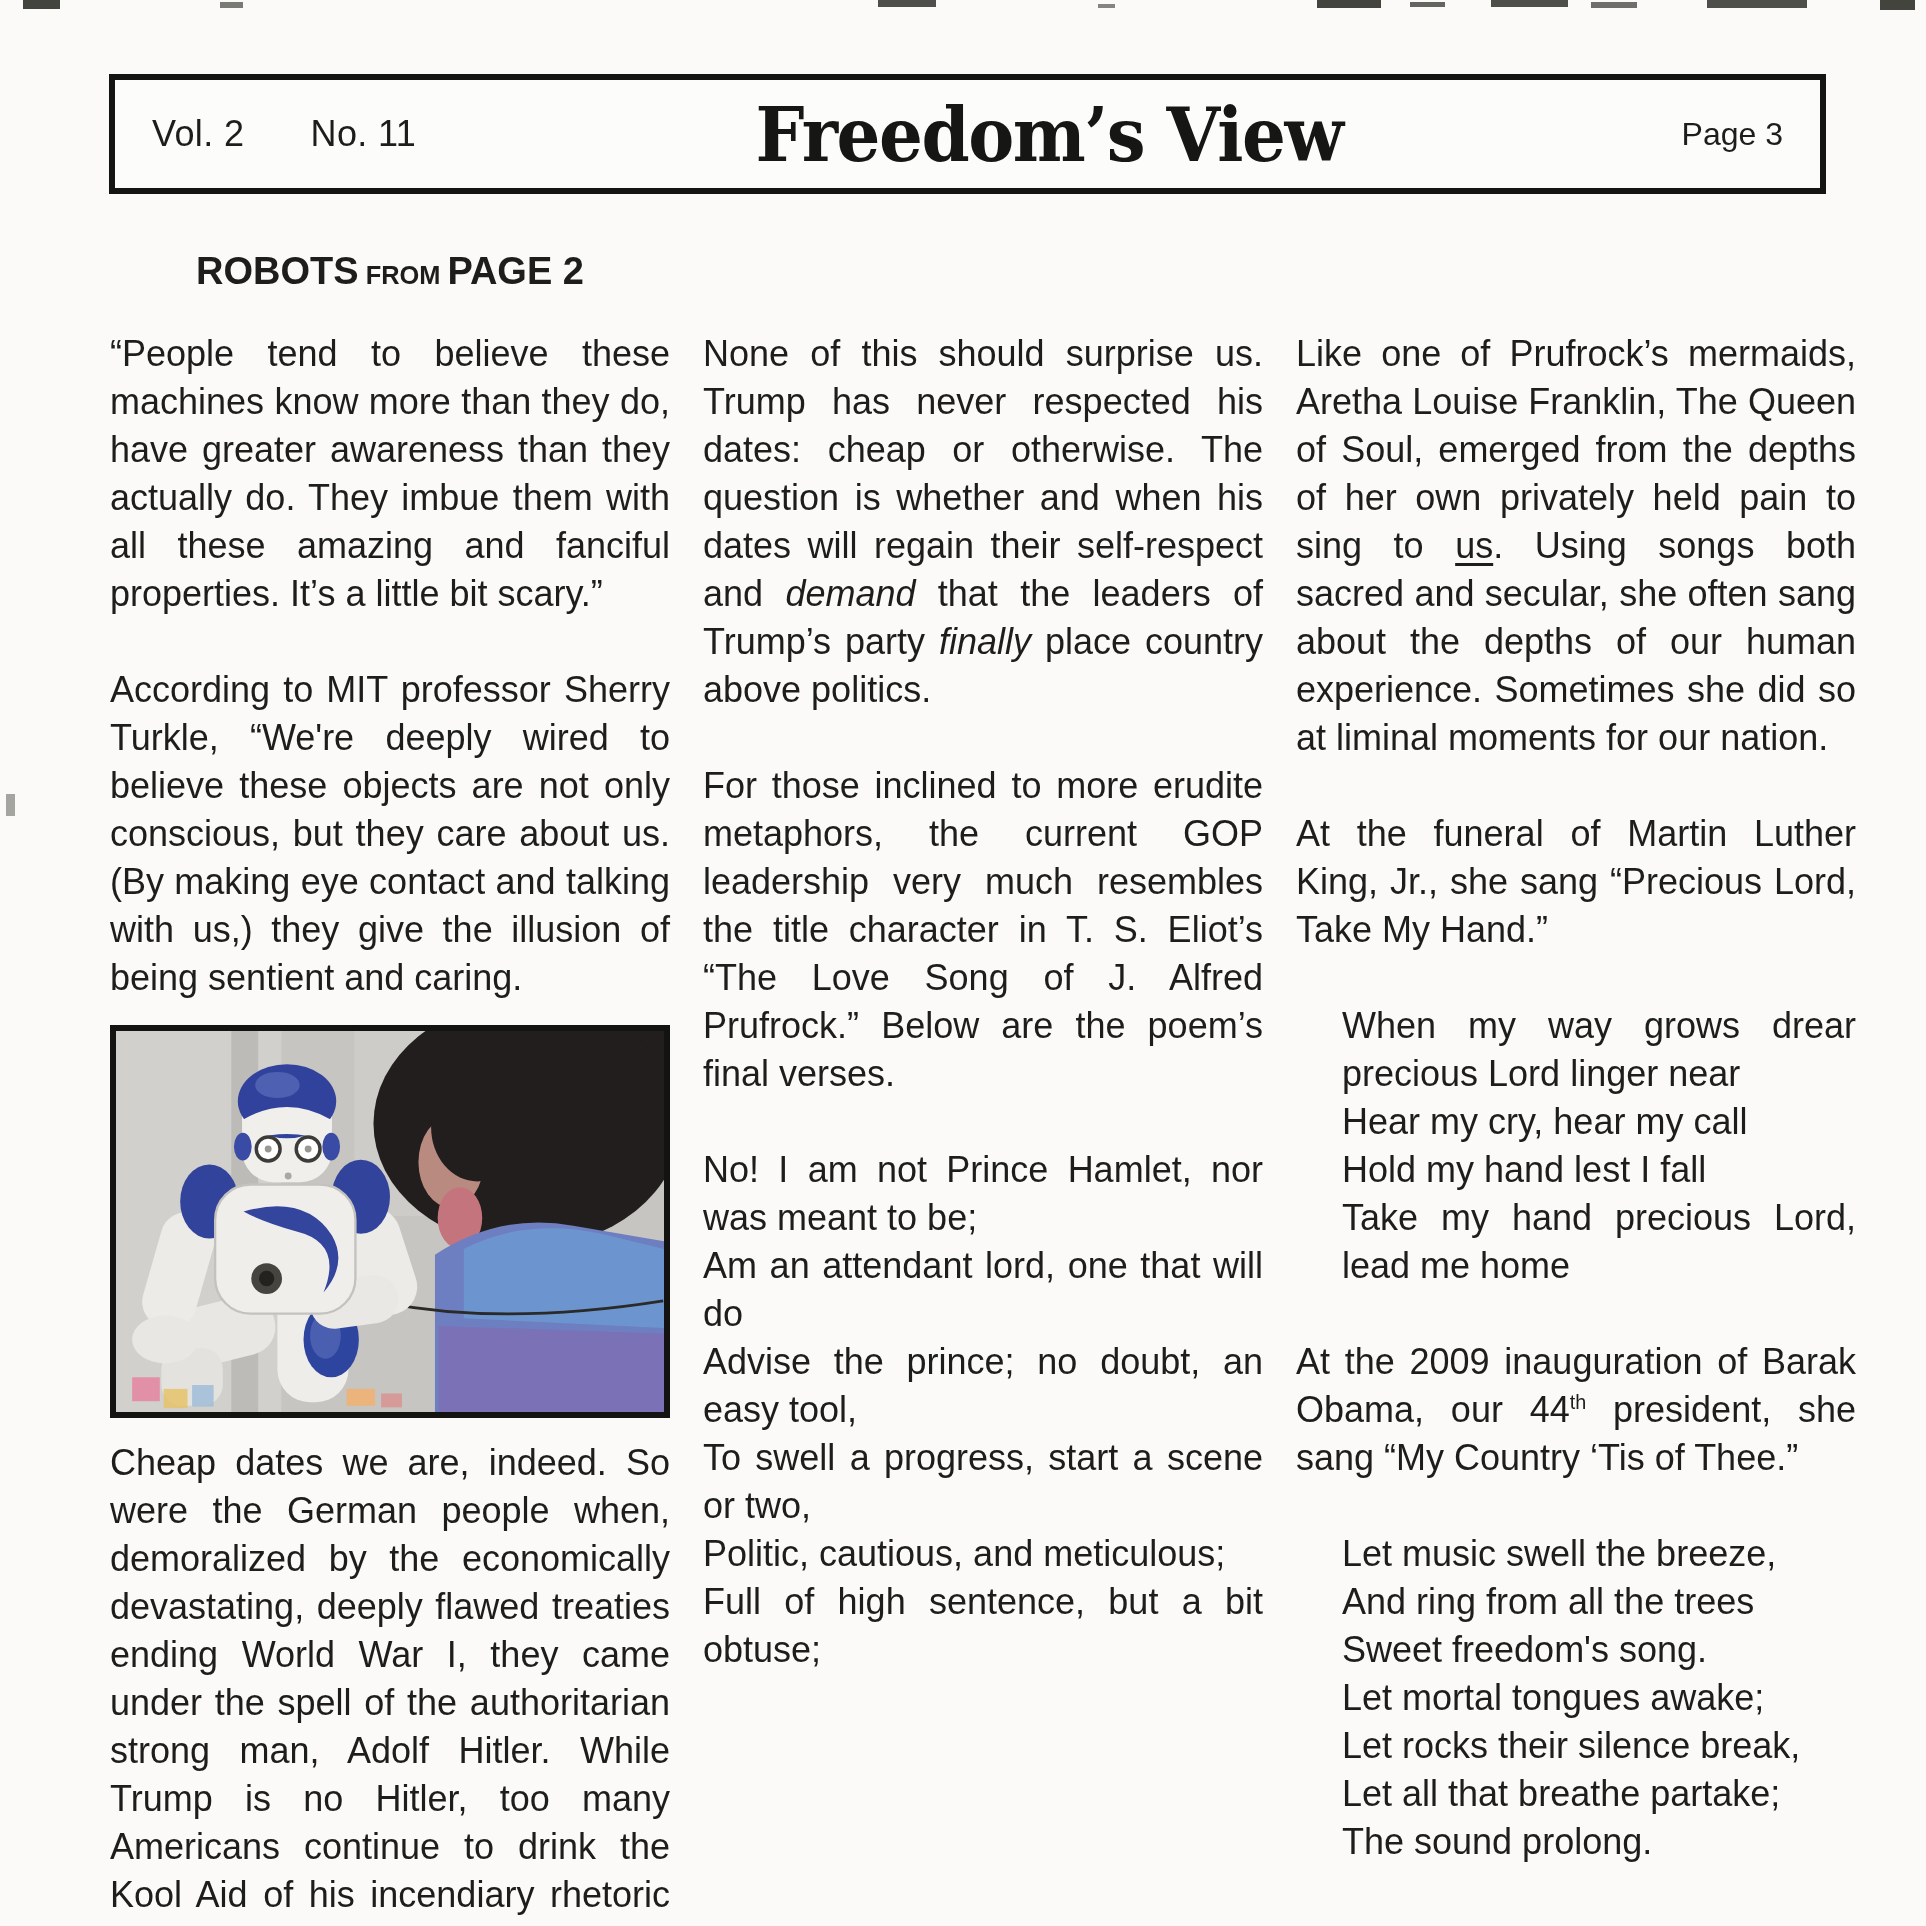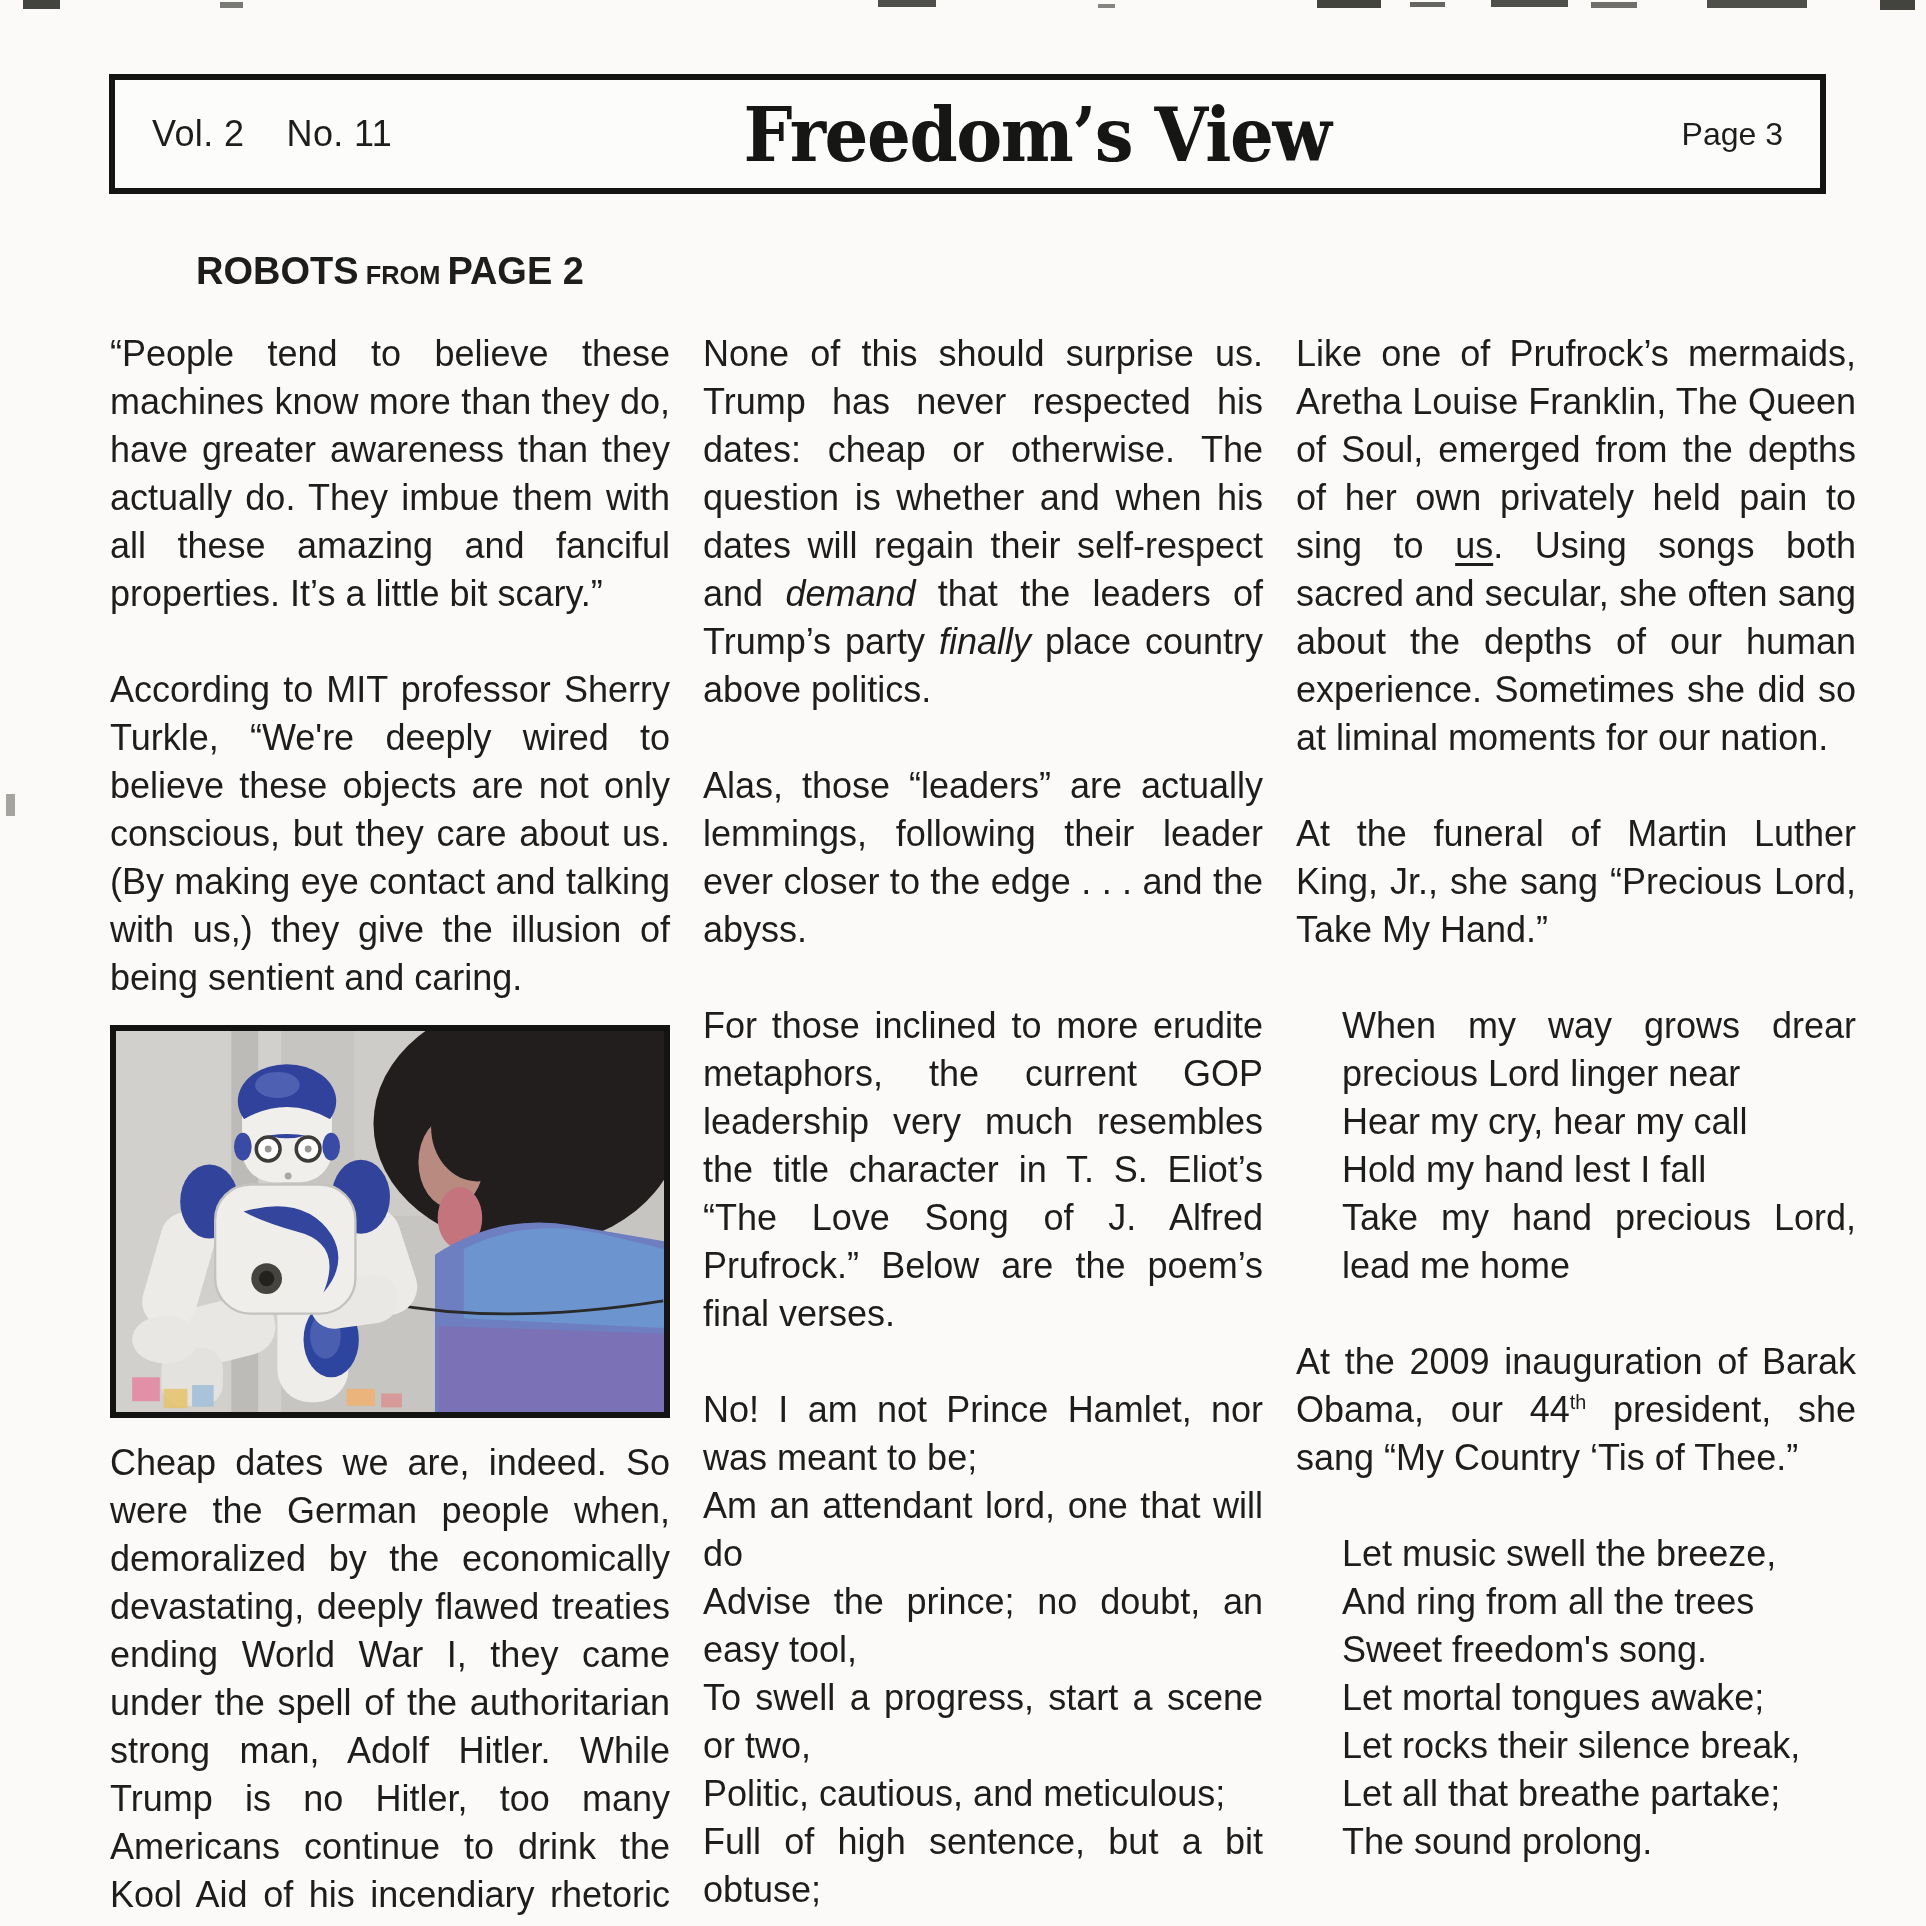--- a/index.html
+++ b/index.html
@@ -14,21 +14,21 @@
     background:#fbfaf8;overflow:hidden;
   }
   
   .masthead{
     position:absolute;left:109px;right:112px;top:74px;height:120px;
     border:6.2px solid #141413;background:#fcfcfb;
     display:flex;align-items:center;justify-content:space-between;
     padding:0 37px;box-sizing:border-box;
   }
   .mast-left{font-size:36px;letter-spacing:0.4px;white-space:nowrap;}
-  .mast-left .no{margin-left:42px;text-align:center;}
+  .mast-left .no{margin-left:66px;text-align:center;}
   .mast-title{
     font-family:"DejaVu Serif", serif;font-weight:bold;
     font-size:69px;letter-spacing:-1.5px;color:#161615;
     transform:scaleY(1.08);
   }
   .mast-right{font-size:32px;white-space:nowrap;}
   
   .columns{
     position:absolute;top:247px;left:110px;right:82px;
     display:flex;gap:33px;
@@ -150,21 +150,20 @@
           <rect x="690" y="940" width="54" height="36" fill="#d88" opacity="0.7"></rect>
         </svg>
       </figure>
 
       <p>Cheap dates we are, indeed.  So were the German people when, demoralized by the economically devastating, deeply flawed treaties ending World War I, they came under the spell of the authoritarian strong man, Adolf Hitler.  While Trump is no Hitler, too many Americans continue to drink the Kool Aid of his incendiary rhetoric which panders to the lesser angels of their nature.  Yet they remain oblivious to the fact that his policies ill-serve their own interests.</p>
 
     </div>
 
     <div class="col pad-top">
       <p><span>None of this should surprise us. Trump has never respected his dates: cheap or otherwise.  The question is whether and when his dates will regain their self-respect and </span><span class="it">demand</span><span> that the leaders of Trump’s party </span><span class="it">finally</span><span> place country above politics.</span></p>
-      <p>Alas, those “leaders” are actually lemmings, following their leader ever closer to the edge . . . and the abyss.</p>
       <p>For those inclined to more erudite metaphors, the current GOP leadership very much resembles the title character in T. S. Eliot’s “The Love Song of J. Alfred Prufrock.”  Below are the poem’s final verses.</p>
 
       <p class="pline">No! I am not Prince Hamlet, nor was meant to be;</p>
       <p class="pline">Am an attendant lord, one that will do</p>
       <p class="pline">Advise the prince; no doubt, an easy tool,</p>
       <p class="pline">To swell a progress, start a scene or two,</p>
       <p class="pline">Politic, cautious, and meticulous;</p>
       <p class="pline">Full of high sentence, but a bit obtuse;</p>
 
     </div>

